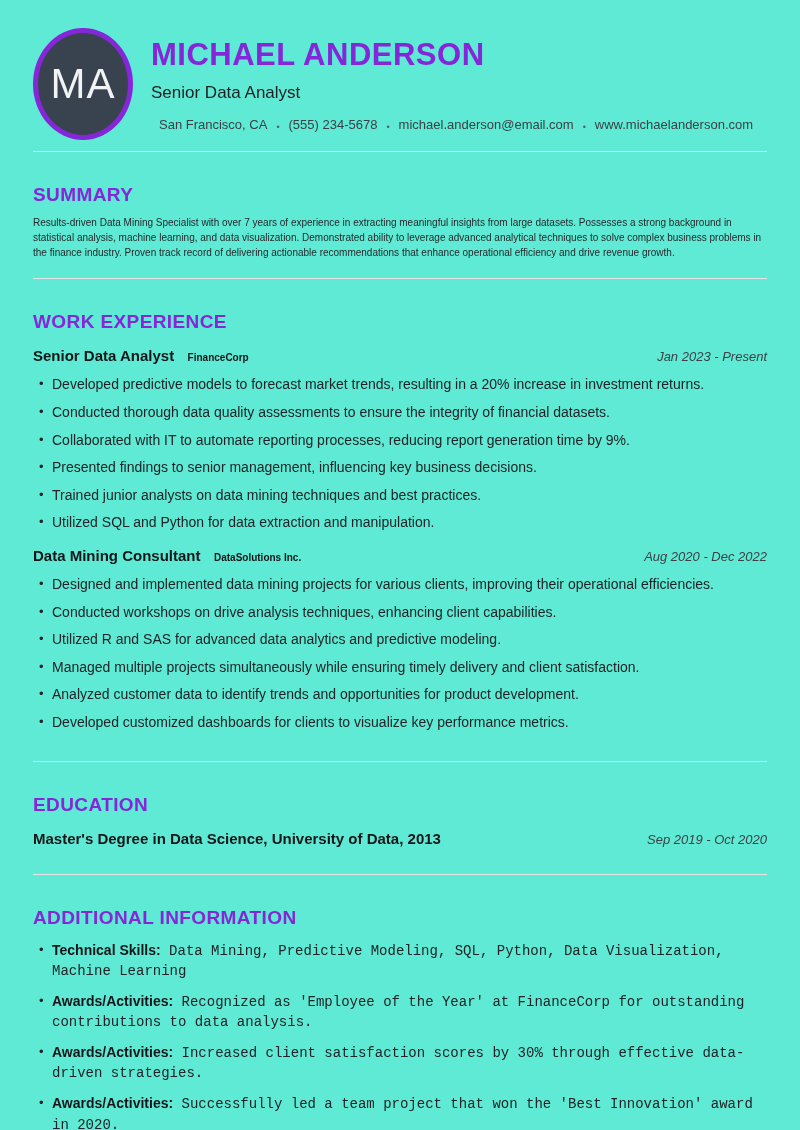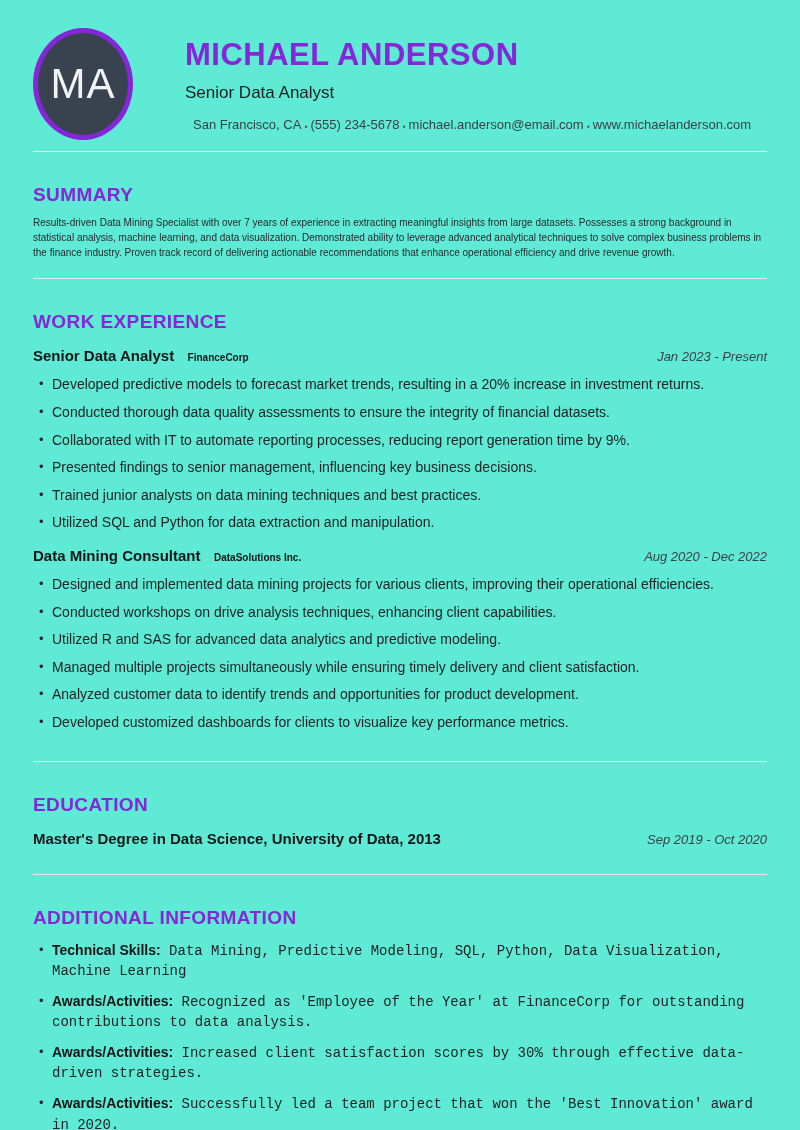--- a/index.html
+++ b/index.html
@@ -20,28 +20,28 @@
     width: 100px; height: 112px; flex: 0 0 auto;
     border-radius: 50%;
     background: var(--avatar-fill, #394350);
     border: 5px solid var(--accent, #8527d9);
     display: flex; align-items: center; justify-content: center;
   }
   .initials {
     color: #f2f3f5; font-size: 42px; font-weight: 500; letter-spacing: 1px;
     line-height: 1;
   }
-  .header-text { padding-top: 2px; margin-left: 34px; }
+  .header-text { padding-top: 2px; }
   h1.name {
     margin: 0; font-size: 31px; font-weight: 800; letter-spacing: 0.5px;
     color: var(--accent, #8527d9); line-height: 1.1;
   }
   .person-title { font-size: 17px; color: #1c1f23; margin-top: 10px; }
   .contact {
-    display: flex; align-items: flex-end; gap: 3px;
+    display: flex; align-items: flex-end; gap: 9px;
     margin-top: 14px; margin-left: 8px;
     font-size: 13px; color: #3a3f45;
   }
   .contact .sep { font-size: 9px; color: #5a5f66; }
 
   
   hr.divider { border: none; border-top: 1px solid var(--divider, #e5e6e8); margin: 0; }
   hr.after-header  { margin-top: 11px; }
   hr.after-summary { margin-top: 18px; }
   hr.after-work    { margin-top: 28px; }

